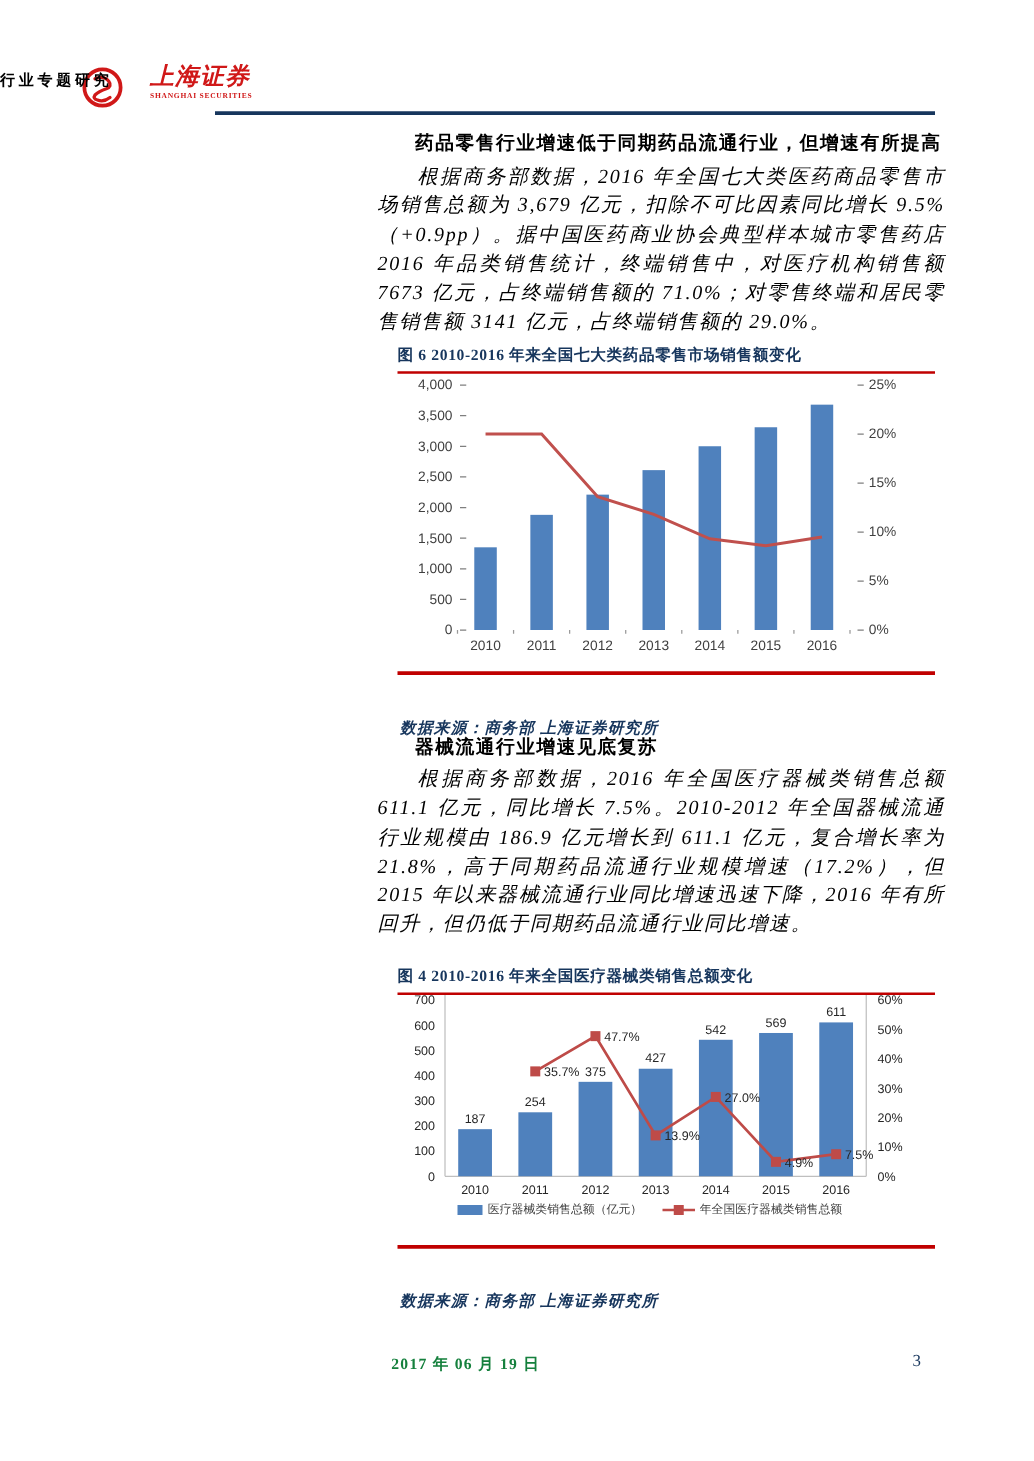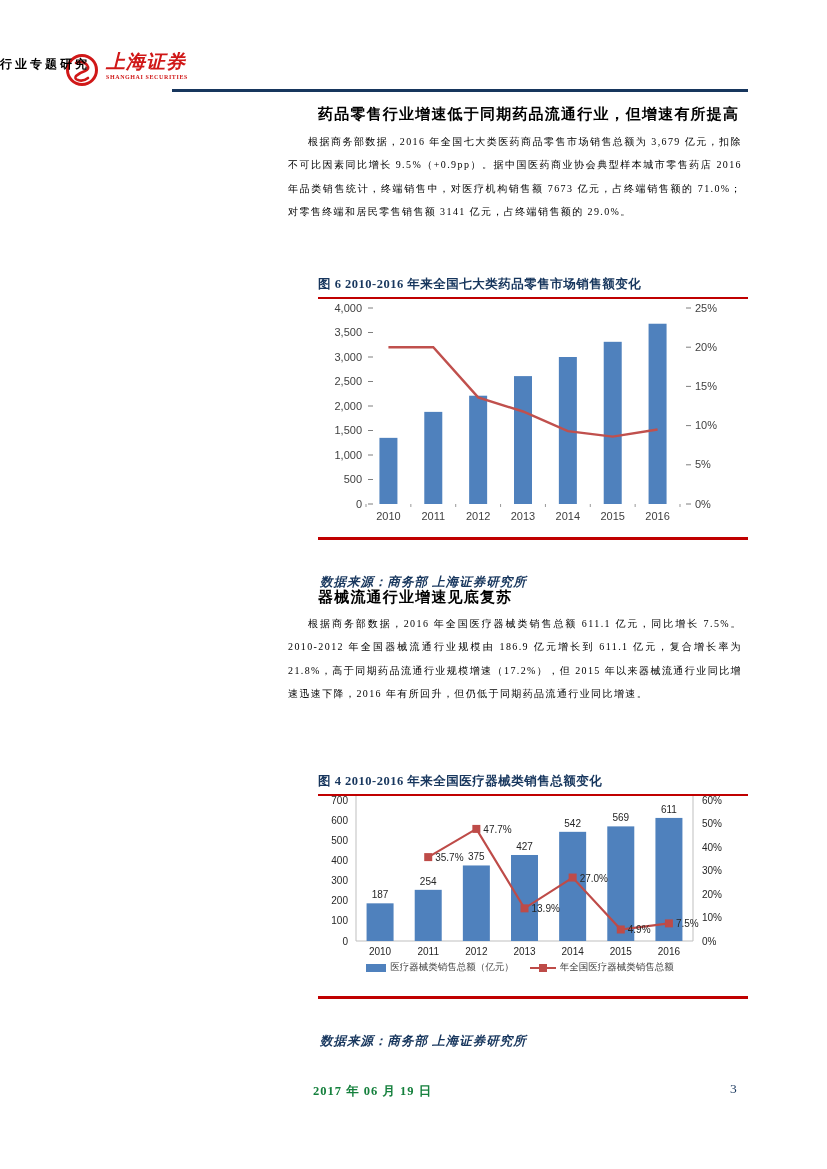--- a/index.html
+++ b/index.html
@@ -1,33 +1,33 @@
 <!DOCTYPE html>
 <html><head>
 <meta charset="utf-8">
 <style>
   html,body{margin:0;padding:0;background:#fff;}
   body{width:827px;height:1169px;position:relative;overflow:hidden;
        font-family:"Liberation Serif","DejaVu Serif",serif;color:#000;}
   .abs{position:absolute;}
 
   
-  .brand{left:64px;top:52px;display:flex;align-items:flex-start;gap:6px;}
+  .brand{left:64px;top:52px;display:flex;align-items:flex-start;gap:20px;}
   .brand-text{display:flex;flex-direction:column;line-height:1;}
   .brand-cn{font-size:19px;font-weight:bold;color:#d01818;font-style:italic;letter-spacing:1px;}
   .brand-en{font-size:6px;color:#d01818;font-weight:bold;letter-spacing:0.6px;margin-top:3px;}
   .doc-type{top:56px;left:0;width:746px;font-size:12px;font-weight:bold;
             color:#000000;letter-spacing:3px;}
   .header-rule{left:172px;top:89px;width:576px;height:3px;background:#17365d;}
 
   
-  .col{left:288px;width:454px;}
+  .col{left:302px;width:454px;}
   .sec-heading{font-size:15px;font-weight:bold;text-indent:2em;letter-spacing:1.2px;}
-  .body-par{font-size:10px;line-height:23.3px;text-align:justify;text-indent:2em;
-            letter-spacing:1.4px;}
+  .body-par{font-size:16px;line-height:23.3px;text-align:justify;text-indent:2em;
+            letter-spacing:1.4px;font-style:italic;}
 
   
   .fig-title{left:318px;width:430px;font-size:12.5px;font-weight:bold;color:#17365d;
              letter-spacing:0.5px;padding-bottom:4px;border-bottom:2.5px solid #c00000;}
   .fig-rule{left:318px;width:430px;height:2.5px;background:#c00000;}
   .fig-source{left:320px;width:430px;font-size:12.5px;font-weight:bold;font-style:italic;
               color:#17365d;letter-spacing:1px;margin-top:30px;}
 
   svg{display:block;}
   svg text{font-family:"Liberation Sans","DejaVu Sans",sans-serif;}

